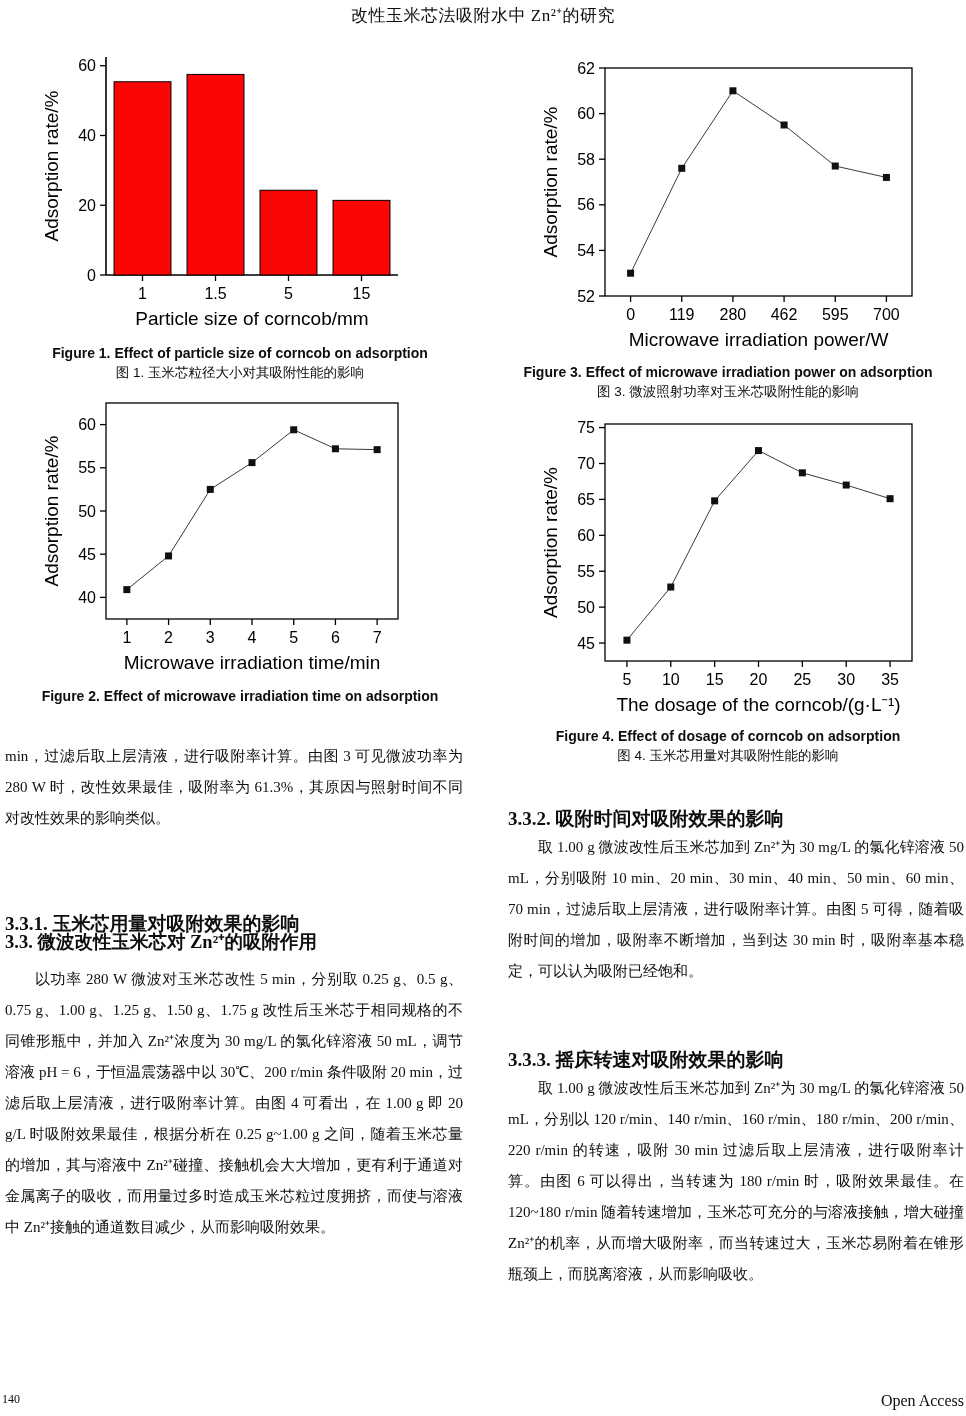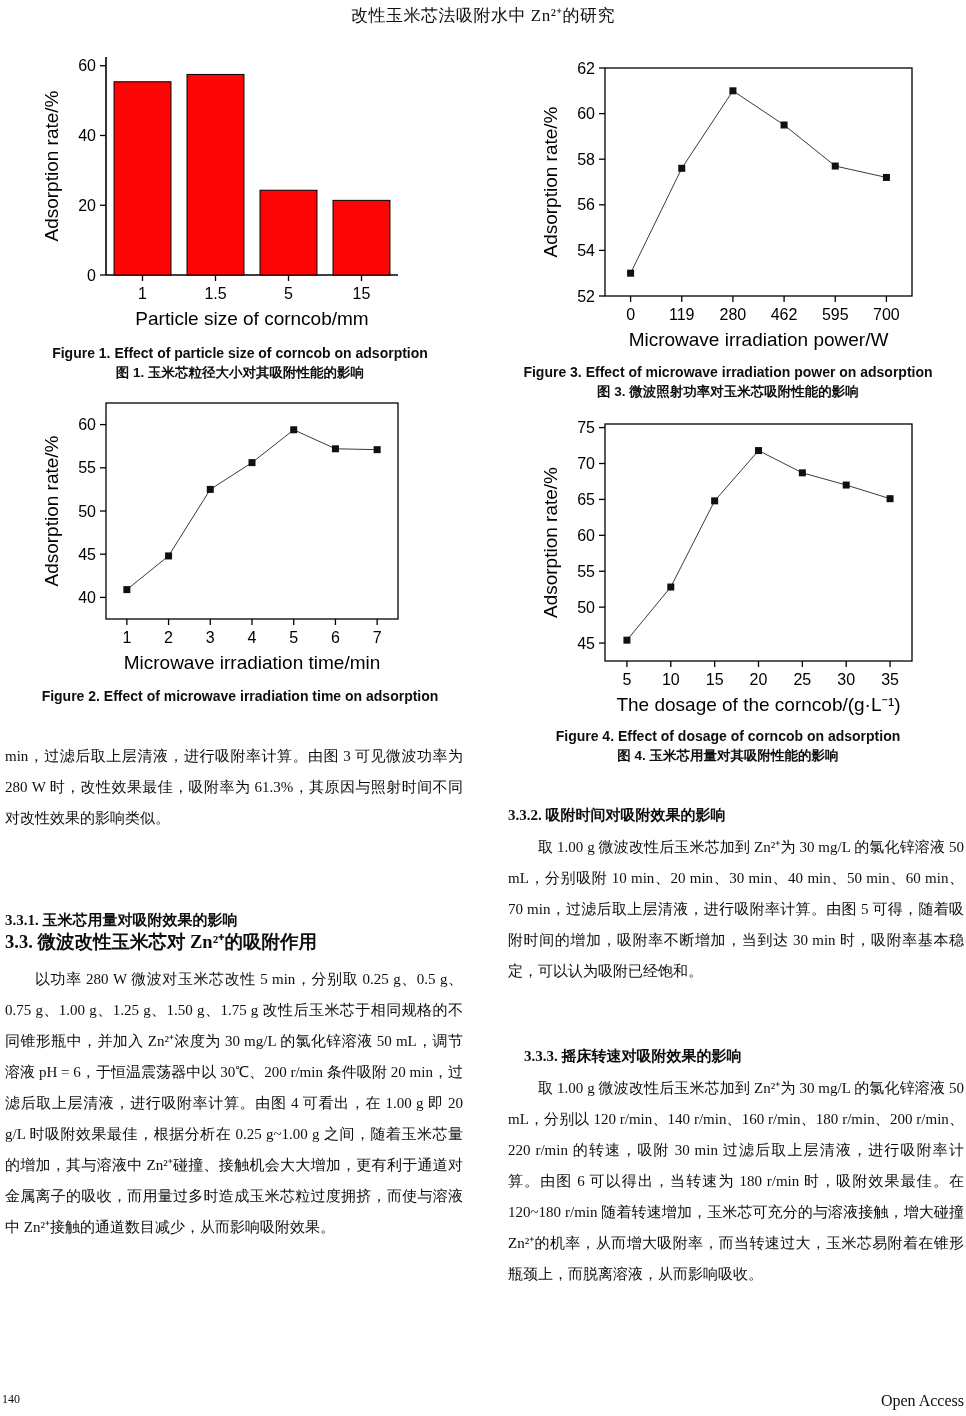--- a/index.html
+++ b/index.html
@@ -14,37 +14,37 @@
   .figure{position:absolute;}
   .fig1{left:28px;top:52px;width:424px;}
   .fig2{left:28px;top:392px;width:424px;}
   .fig3{left:508px;top:58px;width:440px;}
   .fig4{left:508px;top:412px;width:440px;}
   .caption-en{
     text-align:center;font-weight:bold;font-size:14px;line-height:19px;
     font-family:Liberation Sans, sans-serif;margin-top:3px;
   }
   .caption-zh{
-    text-align:center;font-weight:bold;font-size:13.5px;line-height:19px;
+    text-align:center;font-weight:normal;font-size:13.5px;line-height:19px;
     font-family:"Liberation Sans",sans-serif;
   }
   svg text{font-family:"Liberation Sans",sans-serif;fill:#000;}
   .para{
     position:absolute;font-size:15px;line-height:31px;text-align:justify;
     text-justify:inter-ideograph;
   }
   .indent{text-indent:2em;}
   .lcol{left:5px;width:458px;}
   .rcol{left:508px;width:456px;}
   .sec-head{
     position:absolute;font-weight:bold;font-family:"Liberation Serif",serif;
     white-space:nowrap;
   }
   .h-major{font-size:18.5px;}
-  .h-minor{font-size:15px;}
+  .h-minor{font-size:19px;}
   .footer-left{position:absolute;left:2px;top:1392px;font-size:12px;}
   .footer-right{position:absolute;right:2px;top:1392px;font-size:16px;}
 </style>
 </head>
 <body>
 
 <div class="page-title">改性玉米芯法吸附水中 Zn²⁺的研究</div>
 
 <div class="figure fig1">
   <div><svg width="424" height="285">
@@ -205,17 +205,17 @@
   <div class="caption-zh">图 4. 玉米芯用量对其吸附性能的影响</div>
 </div>
 
 <div class="para lcol" style="top:741px;">min，过滤后取上层清液，进行吸附率计算。由图 3 可见微波功率为 280 W 时，改性效果最佳，吸附率为 61.3%，其原因与照射时间不同对改性效果的影响类似。</div>
 <div class="sec-head h-major" style="left:5px;top:928px;">3.3. 微波改性玉米芯对 Zn²⁺的吸附作用</div>
 <div class="sec-head h-minor" style="left:5px;top:911px;">3.3.1. 玉米芯用量对吸附效果的影响</div>
 <div class="para lcol indent" style="top:964px;">以功率 280 W 微波对玉米芯改性 5 min，分别取 0.25 g、0.5 g、0.75 g、1.00 g、1.25 g、1.50 g、1.75 g 改性后玉米芯于相同规格的不同锥形瓶中，并加入 Zn²⁺浓度为 30 mg/L 的氯化锌溶液 50 mL，调节溶液 pH = 6，于恒温震荡器中以 30℃、200 r/min 条件吸附 20 min，过滤后取上层清液，进行吸附率计算。由图 4 可看出，在 1.00 g 即 20 g/L 时吸附效果最佳，根据分析在 0.25 g~1.00 g 之间，随着玉米芯量的增加，其与溶液中 Zn²⁺碰撞、接触机会大大增加，更有利于通道对金属离子的吸收，而用量过多时造成玉米芯粒过度拥挤，而使与溶液中 Zn²⁺接触的通道数目减少，从而影响吸附效果。</div>
 
 <div class="sec-head h-minor" style="left:508px;top:806px;">3.3.2. 吸附时间对吸附效果的影响</div>
 <div class="para rcol indent" style="top:832px;">取 1.00 g 微波改性后玉米芯加到 Zn²⁺为 30 mg/L 的氯化锌溶液 50 mL，分别吸附 10 min、20 min、30 min、40 min、50 min、60 min、70 min，过滤后取上层清液，进行吸附率计算。由图 5 可得，随着吸附时间的增加，吸附率不断增加，当到达 30 min 时，吸附率基本稳定，可以认为吸附已经饱和。</div>
-<div class="sec-head h-minor" style="left:524px;top:1047px;text-align:right;">3.3.3. 摇床转速对吸附效果的影响</div>
+<div class="sec-head h-minor" style="left:508px;top:1047px;text-align:right;">3.3.3. 摇床转速对吸附效果的影响</div>
 <div class="para rcol indent" style="top:1073px;">取 1.00 g 微波改性后玉米芯加到 Zn²⁺为 30 mg/L 的氯化锌溶液 50 mL，分别以 120 r/min、140 r/min、160 r/min、180 r/min、200 r/min、220 r/min 的转速，吸附 30 min 过滤后取上层清液，进行吸附率计算。由图 6 可以得出，当转速为 180 r/min 时，吸附效果最佳。在 120~180 r/min 随着转速增加，玉米芯可充分的与溶液接触，增大碰撞 Zn²⁺的机率，从而增大吸附率，而当转速过大，玉米芯易附着在锥形瓶颈上，而脱离溶液，从而影响吸收。</div>
 
 <div class="footer-left">140</div>
 <div class="footer-right">Open Access</div>
 
 </body></html>

